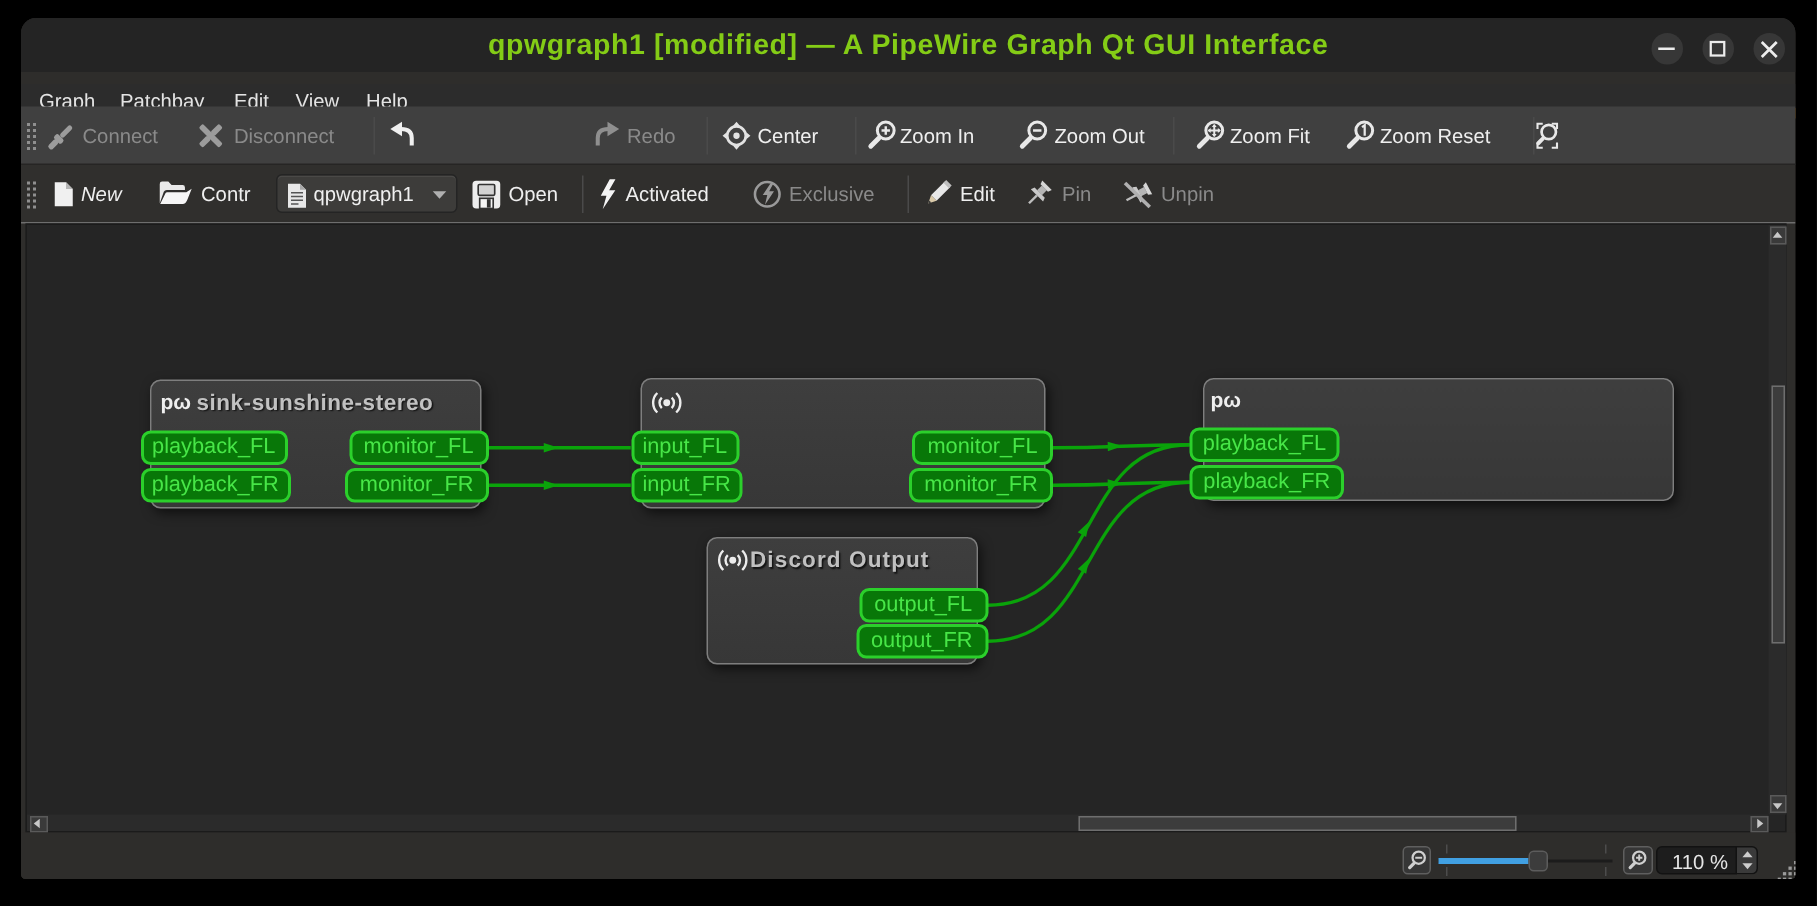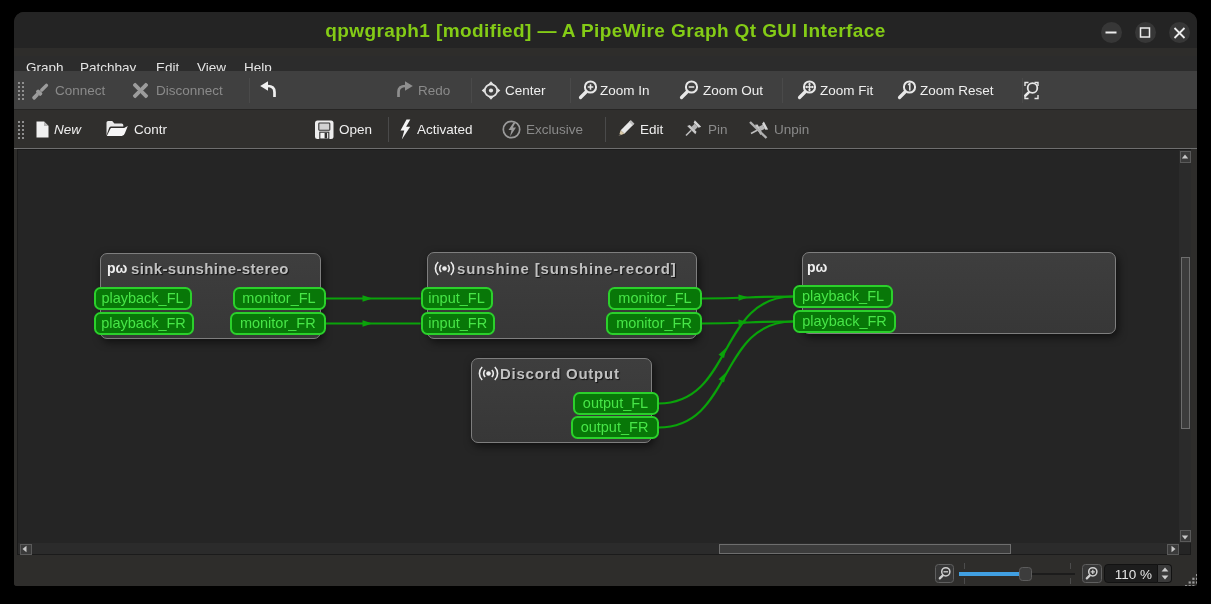--- a/index.html
+++ b/index.html
@@ -181,20 +181,36 @@
           <path d="M-4.5 -8.5 h9 l-1 2.6 h-7 Z" fill="#d6d6d6"></path>
           <rect x="-2.3" y="-6" width="4.6" height="4.6" fill="#b5b5b5"></rect>
           <path d="M-4.8 -1.6 h9.6 l1 2.6 h-11.6 Z" fill="#c8c8c8"></path>
           <rect x="-0.8" y="1" width="1.6" height="7.5" fill="#bdbdbd"></rect>
         </g>
         <line x1="-8.5" y1="-7.5" x2="8" y2="8.5" stroke="#b0b0b0" stroke-width="2.4"></line>
       </g>
     </svg>
     <div class="tbtext en" style="left:40px;font-style:italic;">New</div>
     <div class="tbtext en" style="left:120px;">Contr</div>
+    <div id="combo" style="position:absolute;left:170px;top:6px;width:121px;height:26px;background:#3d3c3a;border:1px solid #242424;border-radius:4px;box-shadow:inset 0 1px 0 rgba(255,255,255,0.07);">
+      <svg style="position:absolute;left:6px;top:4.5px;" width="14" height="17" viewBox="0 0 14 17">
+        <path d="M1 0.5 h8 l4 4 v12 h-12 Z" fill="#e8e8e8"></path>
+        <path d="M9 0.5 l4 4 h-4 Z" fill="#a8a8a8"></path>
+        <g stroke="#555" stroke-width="1">
+            <line x1="3" y1="6.5" x2="11" y2="6.5"></line>
+            <line x1="3" y1="9" x2="11" y2="9"></line>
+            <line x1="3" y1="11.5" x2="11" y2="11.5"></line>
+            <line x1="3" y1="14" x2="8" y2="14"></line>
+          </g>
+      </svg>
+      <div style="position:absolute;left:24px;top:0;height:24px;line-height:25px;color:#f0f0f0;font-size:13.5px;">qpwgraph1</div>
+      <svg style="position:absolute;right:6px;top:10px;" width="10" height="6" viewBox="0 0 10 6">
+          <path d="M0.5 0.5 h9 L5 5.5 Z" fill="#b0b0b0"></path>
+        </svg>
+    </div>
     <div class="tbtext en" style="left:325px;">Open</div>
     <div class="tsep" style="left:374px;"></div>
     <div class="tbtext en" style="left:403px;">Activated</div>
     <div class="tbtext dis" style="left:512px;">Exclusive</div>
     <div class="tsep" style="left:591px;"></div>
     <div class="tbtext en" style="left:626px;">Edit</div>
     <div class="tbtext dis" style="left:694px;">Pin</div>
     <div class="tbtext dis" style="left:760px;">Unpin</div>
   </div>
   <div id="canvas">
@@ -227,21 +243,20 @@
     <div class="ntitle" style="left:114px;top:111px;letter-spacing:0.35px;">sink-sunshine-stereo</div>
     <svg class="nicon" style="position:absolute;left:416px;top:110.5px;" width="23" height="17" viewBox="0 0 23 17">
       <circle cx="11.5" cy="8.5" r="2.3" fill="#ececec"></circle>
       <g fill="none" stroke="#ececec" stroke-width="1.6">
         <path d="M8.2 5 A4.8 4.8 0 0 0 8.2 12"></path>
         <path d="M14.8 5 A4.8 4.8 0 0 1 14.8 12"></path>
         <path d="M5.2 2 A9 9 0 0 0 5.2 15"></path>
         <path d="M17.8 2 A9 9 0 0 1 17.8 15"></path>
       </g>
     </svg>
-    <div class="ntitle" style="left:440px;top:110.5px;letter-spacing:0.85px;">sunshine [sunshine-record]</div>
     <svg class="nicon" style="position:absolute;left:790px;top:110px;" width="22" height="17" viewBox="0 0 22 17">
       <text x="0" y="12.5" font-size="14px" font-weight="bold" fill="#efefef" font-family="Liberation Serif, serif">pω</text>
     </svg>
     <svg class="nicon" style="position:absolute;left:460px;top:215.5px;" width="23" height="17" viewBox="0 0 23 17">
       <circle cx="11.5" cy="8.5" r="2.3" fill="#ececec"></circle>
       <g fill="none" stroke="#ececec" stroke-width="1.6">
         <path d="M8.2 5 A4.8 4.8 0 0 0 8.2 12"></path>
         <path d="M14.8 5 A4.8 4.8 0 0 1 14.8 12"></path>
         <path d="M5.2 2 A9 9 0 0 0 5.2 15"></path>
         <path d="M17.8 2 A9 9 0 0 1 17.8 15"></path>

